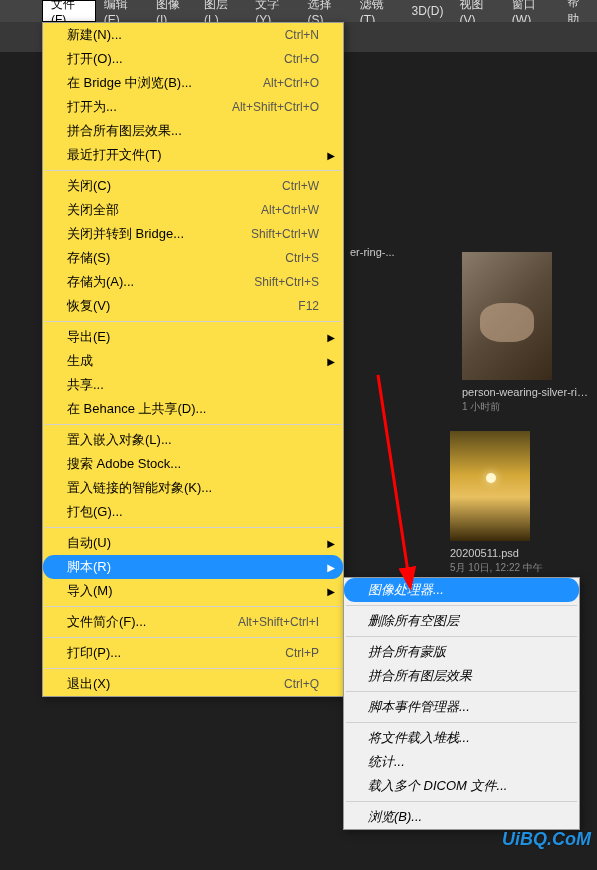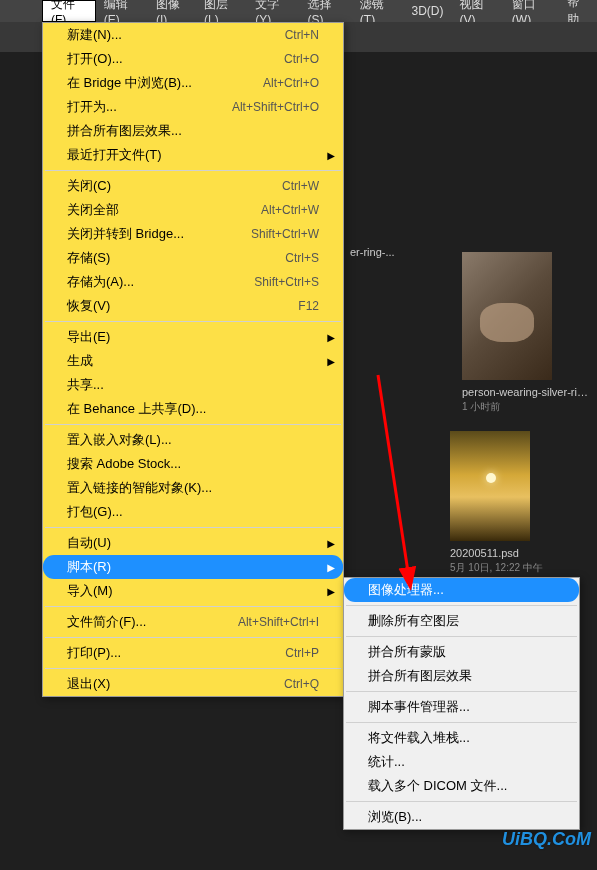--- a/index.html
+++ b/index.html
@@ -10,21 +10,21 @@
 .toolbar-strip { height: 30px; background: #383838; position: absolute; top: 22px; left: 0; right: 0; }
 .ps-icon { position: absolute; left: 18px; top: 54px; width: 28px; height: 28px; background: #001e36; color: #31a8ff; font-weight: bold; font-size: 13px; display: flex; align-items: center; justify-content: center; border: 1px solid #31a8ff; }
 
 .dropdown { position: absolute; left: 42px; top: 22px; width: 302px; background: #fde047; border: 1px solid #999; box-shadow: 2px 2px 8px rgba(0,0,0,0.4); font-size: 13px; color: #000; }
 .menu-item { display: flex; justify-content: space-between; align-items: center; padding: 4px 24px 4px 24px; height: 24px; cursor: pointer; position: relative; }
 .menu-item.highlighted { background: #1e90ff; color: #fff; border-radius: 11px; }
 .menu-item .shortcut { color: #555; font-size: 12px; text-align: right; }
 .menu-sep { height: 1px; background: #d0d0d0; margin: 3px 2px; }
 .submenu-arrow { position: absolute; right: 8px; font-size: 10px; }
 
-.submenu { position: absolute; left: 343px; top: 577px; width: 237px; background: #f0f0f0; border: 1px solid #999; box-shadow: 2px 2px 8px rgba(0,0,0,0.4); font-size: 13px; color: #000; }
+.submenu { position: absolute; left: 343px; top: 577px; width: 237px; background: #f0f0f0; border: 1px solid #999; box-shadow: 2px 2px 8px rgba(0,0,0,0.4); font-size: 13px; color: #000; font-style: italic; }
 
 .content-area { position: absolute; top: 52px; left: 0; right: 0; bottom: 0; background: #1f1f1f; }
 .thumb-card { position: absolute; }
 .thumb-label { color: #ccc; font-size: 11px; margin-top: 6px; white-space: nowrap; overflow: hidden; text-overflow: ellipsis; }
 .thumb-time { color: #888; font-size: 10px; margin-top: 2px; }
 
 .card1 { left: 350px; top: 188px; width: 60px; }
 .card1 .thumb-label { width: 60px; }
 .card2 { left: 450px; top: 200px; width: 130px; margin-left: 12px; }
 .card3 { left: 450px; top: 379px; width: 130px; }

